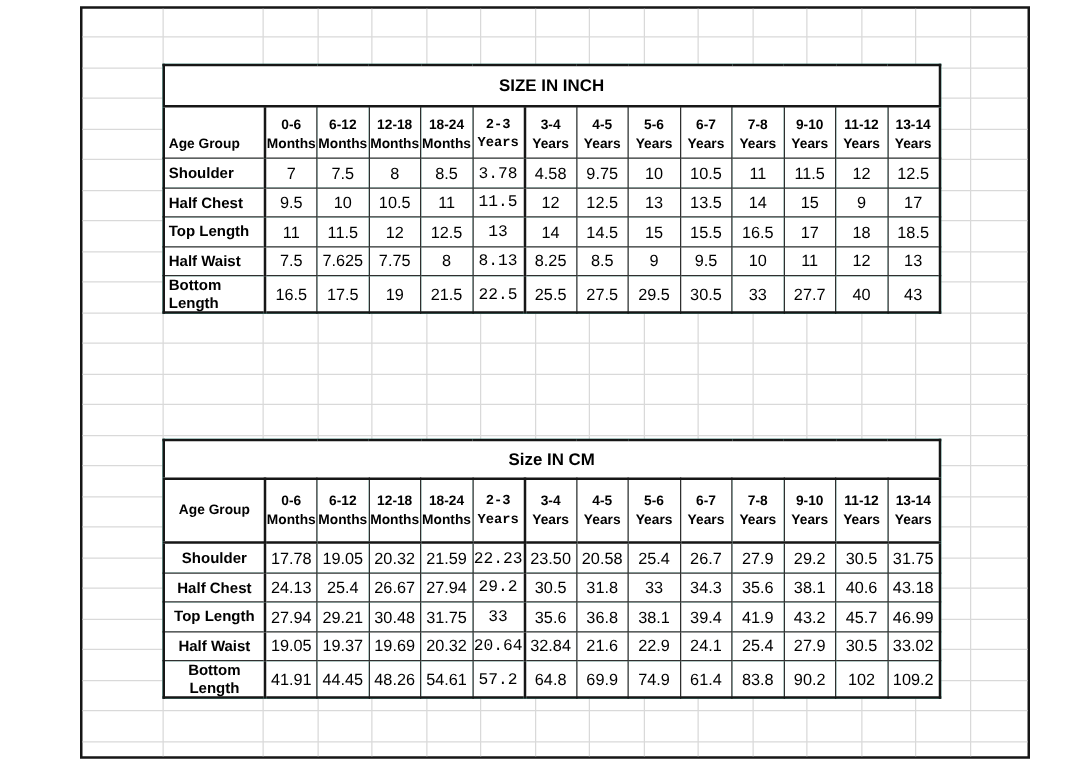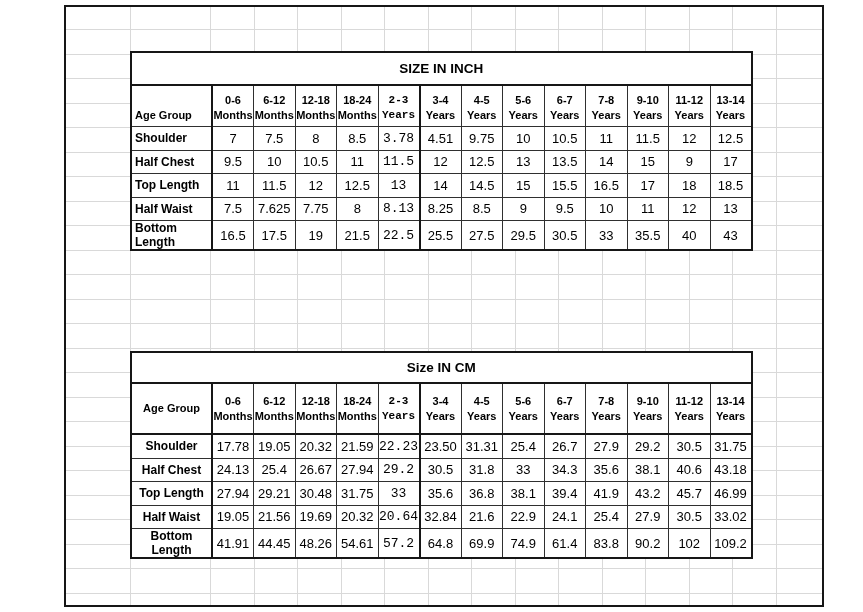--- a/index.html
+++ b/index.html
@@ -164,21 +164,21 @@
         <th>13-14
 Years</th>
       </tr>
       <tr class="data-row">
         <th class="label-cell row-label">Shoulder</th>
         <td class="val">7</td>
         <td class="val">7.5</td>
         <td class="val">8</td>
         <td class="val">8.5</td>
         <td class="val">3.78</td>
-        <td class="val">4.51</td>
+        <td class="val">4.58</td>
         <td class="val">9.75</td>
         <td class="val">10</td>
         <td class="val">10.5</td>
         <td class="val">11</td>
         <td class="val">11.5</td>
         <td class="val">12</td>
         <td class="val">12.5</td>
       </tr>
       <tr class="data-row">
         <th class="label-cell row-label">Half Chest</th>
@@ -233,21 +233,21 @@
         <td class="val">16.5</td>
         <td class="val">17.5</td>
         <td class="val">19</td>
         <td class="val">21.5</td>
         <td class="val">22.5</td>
         <td class="val">25.5</td>
         <td class="val">27.5</td>
         <td class="val">29.5</td>
         <td class="val">30.5</td>
         <td class="val">33</td>
-        <td class="val">35.5</td>
+        <td class="val">27.7</td>
         <td class="val">40</td>
         <td class="val">43</td>
       </tr>
     </tbody>
   </table>
 
 <table class="size-table" id="table-cm">
     <colgroup>
       <col class="c-label">
       <col class="c-data">
@@ -298,21 +298,21 @@
 Years</th>
       </tr>
       <tr class="data-row">
         <th class="label-cell row-label">Shoulder</th>
         <td class="val">17.78</td>
         <td class="val">19.05</td>
         <td class="val">20.32</td>
         <td class="val">21.59</td>
         <td class="val">22.23</td>
         <td class="val">23.50</td>
-        <td class="val">31.31</td>
+        <td class="val">20.58</td>
         <td class="val">25.4</td>
         <td class="val">26.7</td>
         <td class="val">27.9</td>
         <td class="val">29.2</td>
         <td class="val">30.5</td>
         <td class="val">31.75</td>
       </tr>
       <tr class="data-row">
         <th class="label-cell row-label">Half Chest</th>
         <td class="val">24.13</td>
@@ -341,21 +341,21 @@
         <td class="val">38.1</td>
         <td class="val">39.4</td>
         <td class="val">41.9</td>
         <td class="val">43.2</td>
         <td class="val">45.7</td>
         <td class="val">46.99</td>
       </tr>
       <tr class="data-row">
         <th class="label-cell row-label">Half Waist</th>
         <td class="val">19.05</td>
-        <td class="val">21.56</td>
+        <td class="val">19.37</td>
         <td class="val">19.69</td>
         <td class="val">20.32</td>
         <td class="val">20.64</td>
         <td class="val">32.84</td>
         <td class="val">21.6</td>
         <td class="val">22.9</td>
         <td class="val">24.1</td>
         <td class="val">25.4</td>
         <td class="val">27.9</td>
         <td class="val">30.5</td>

